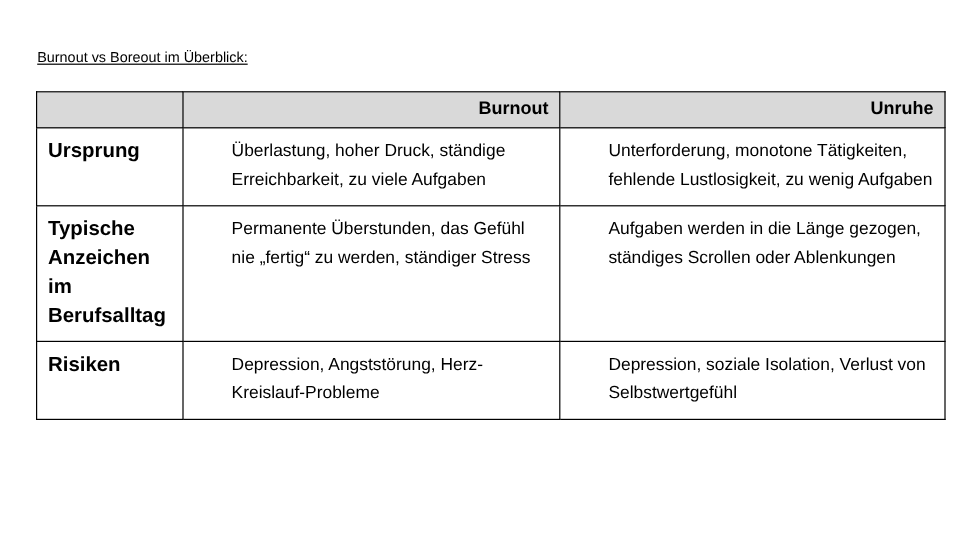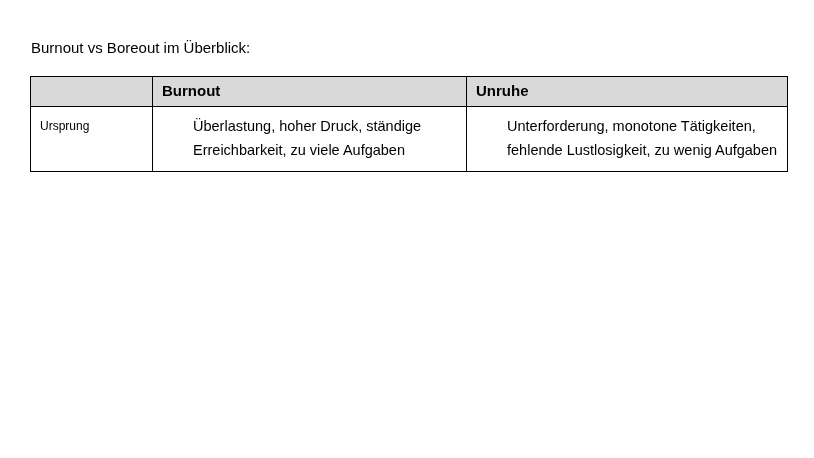--- a/index.html
+++ b/index.html
@@ -17,24 +17,25 @@
   .page {
     position: relative;
     width: 814px;
     height: 458px;
     box-sizing: border-box;
   }
   .intro {
     position: absolute;
     left: 31px;
     top: 38px;
-    font-size: 15px;
+    font-size: 12px;
     line-height: 20px;
     color: #000000;
     white-space: nowrap;
+    text-decoration: underline;
   }
   table.compare {
     position: absolute;
     left: 30px;
     top: 76px;
     width: 757px;
     border-collapse: collapse;
     table-layout: fixed;
     font-size: 14.5px;
   }
@@ -44,32 +45,32 @@
 
   table.compare th,
   table.compare td {
     border: 1px solid #000000;
     vertical-align: top;
     padding: 7px 9px 9px 9px;
     line-height: 24px;
   }
   table.compare thead th {
     background: #d9d9d9;
-    text-align: left;
+    text-align: right;
     font-weight: bold;
     font-size: 15px;
     padding: 3px 9px 4px 9px;
     line-height: 22px;
   }
   table.compare thead th.blank {
     background: #d9d9d9;
   }
   table.compare td.rowlabel {
-    font-weight: normal;
-    font-size: 12px;
+    font-weight: bold;
+    font-size: 17px;
     margin-left: 21px;
   }
   table.compare td.cell {
     font-weight: normal;
     padding-left: 40px;
   }
 </style>
 </head>
 <body>
 
@@ -89,16 +90,26 @@
         <th>Burnout</th>
         <th>Unruhe</th>
       </tr>
     </thead>
     <tbody>
       <tr>
         <td class="rowlabel">Ursprung</td>
         <td class="cell">Überlastung, hoher Druck, ständige Erreichbarkeit, zu viele Aufgaben</td>
         <td class="cell">Unterforderung, monotone Tätigkeiten, fehlende Lustlosigkeit, zu wenig Aufgaben</td>
       </tr>
+      <tr>
+        <td class="rowlabel">Typische Anzeichen im Berufsalltag</td>
+        <td class="cell">Permanente Überstunden, das Gefühl nie „fertig“ zu werden, ständiger Stress</td>
+        <td class="cell">Aufgaben werden in die Länge gezogen, ständiges Scrollen oder Ablenkungen</td>
+      </tr>
+      <tr>
+        <td class="rowlabel">Risiken</td>
+        <td class="cell">Depression, Angststörung, Herz-Kreislauf-Probleme</td>
+        <td class="cell">Depression, soziale Isolation, Verlust von Selbstwertgefühl</td>
+      </tr>
     </tbody>
   </table>
 
 </div>
 
 </body></html>

